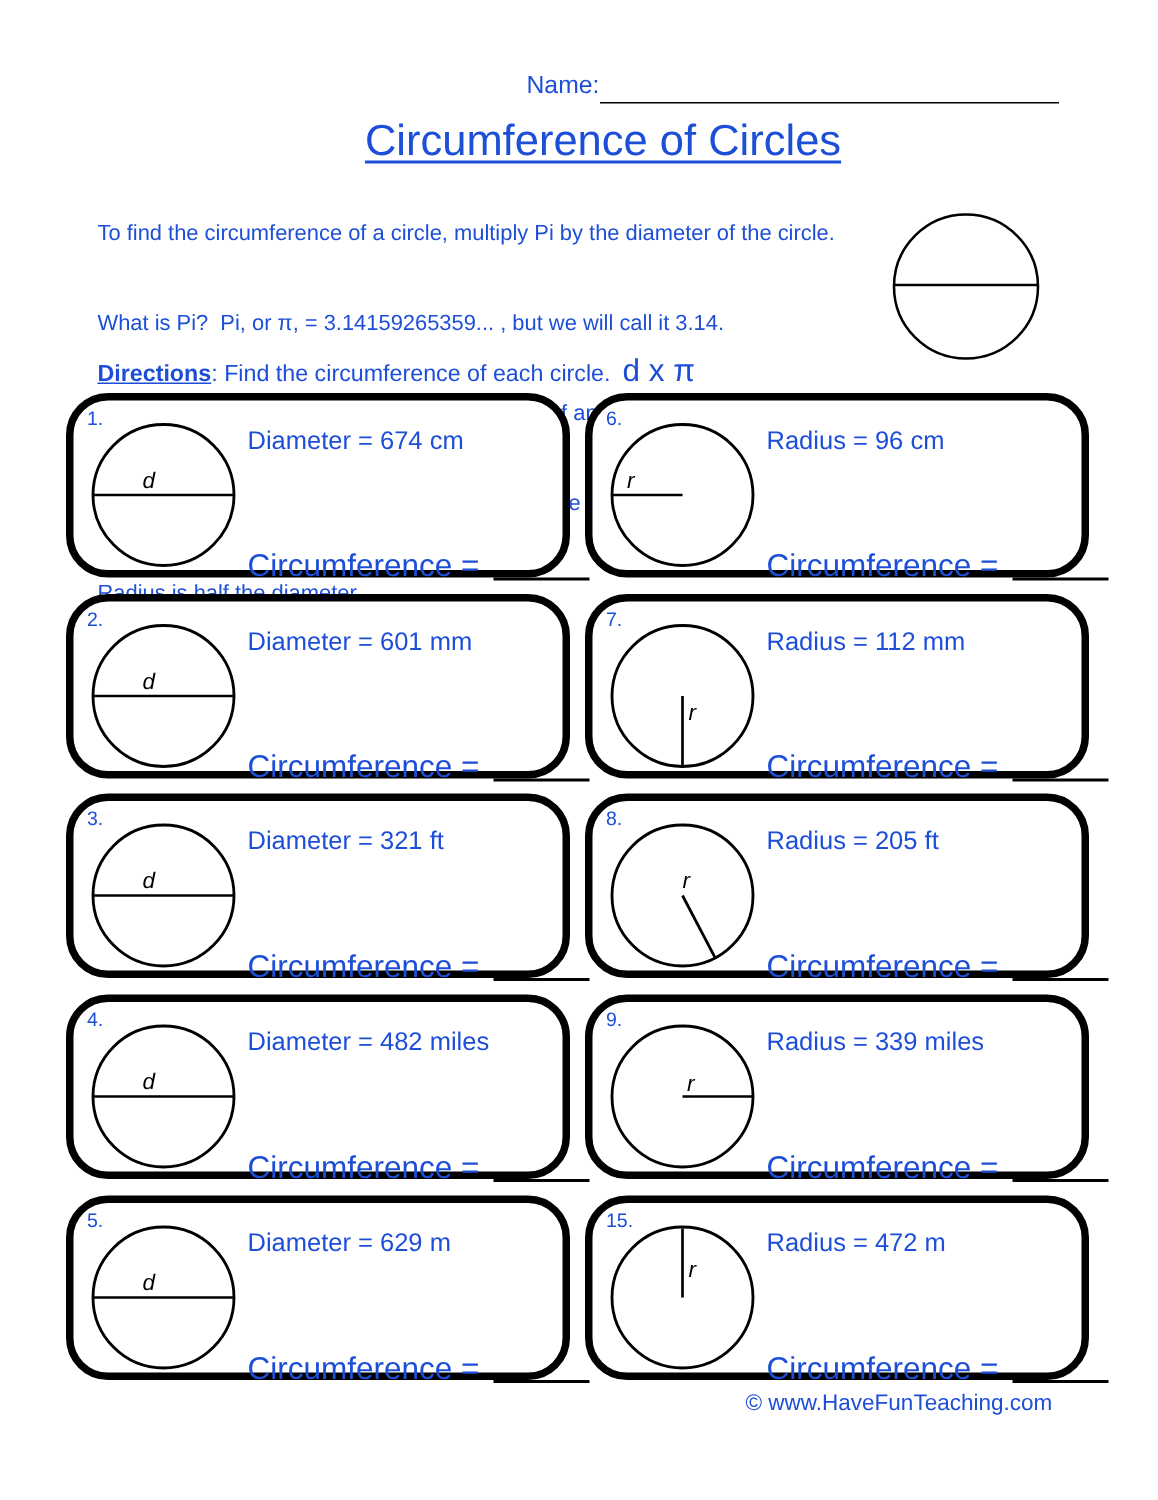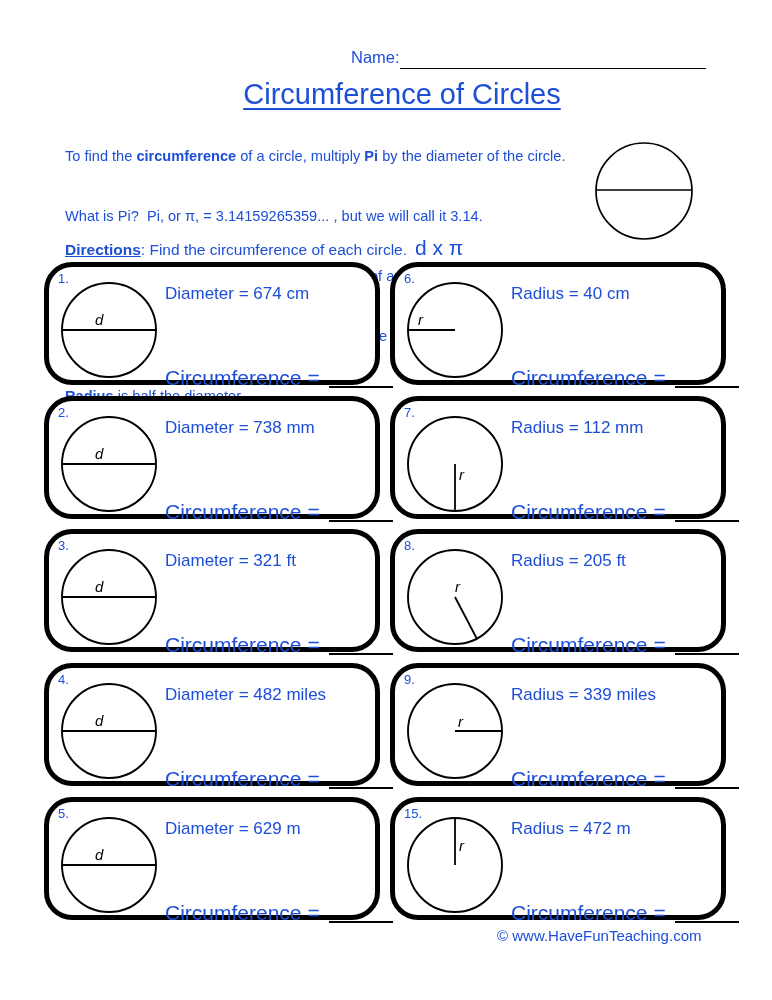--- a/index.html
+++ b/index.html
@@ -27,21 +27,21 @@
     text-decoration:underline;
     text-decoration-thickness:2px;
     text-underline-offset:4px;
   }
   
   .intro{
     position:absolute;left:65px;top:106px;width:640px;
     font-size:14.6px;line-height:20px;
     white-space:pre-wrap;
   }
-  .intro b{font-weight:700;}
+  .intro b{font-weight:400;}
   
   .demo-circle{position:absolute;left:594px;top:141px;}
   .demo-circle circle,.demo-circle line{stroke:#000;fill:none;stroke-width:1.7;}
   
   .directions{
     position:absolute;left:65px;top:236px;
     font-size:15.5px;white-space:pre-wrap;
   }
   .dir-label{font-weight:700;text-decoration:underline;}
   .formula{font-size:21px;margin-left:8px;}
@@ -106,21 +106,21 @@
     <div class="circ-row"><span>Circumference =</span><span class="blank"></span></div>
   </div>
 
   <div class="pbox" style="left:44px;top:396px;">
     <span class="pnum">2.</span>
     <svg class="pcircle" width="100" height="100" viewBox="0 0 100 100">
       <circle cx="50" cy="50" r="47"></circle>
       <line x1="3" y1="50" x2="97" y2="50"></line>
       <text x="36" y="45">d</text>
     </svg>
-    <span class="measure">Diameter = 738 mm</span>
+    <span class="measure">Diameter = 601 mm</span>
     <div class="circ-row"><span>Circumference =</span><span class="blank"></span></div>
   </div>
 
   <div class="pbox" style="left:44px;top:529px;">
     <span class="pnum">3.</span>
     <svg class="pcircle" width="100" height="100" viewBox="0 0 100 100">
       <circle cx="50" cy="50" r="47"></circle>
       <line x1="3" y1="50" x2="97" y2="50"></line>
       <text x="36" y="45">d</text>
     </svg>
@@ -150,21 +150,21 @@
     <div class="circ-row"><span>Circumference =</span><span class="blank"></span></div>
   </div>
 
   <div class="pbox" style="left:390px;top:262px;">
     <span class="pnum">6.</span>
     <svg class="pcircle" width="100" height="100" viewBox="0 0 100 100">
       <circle cx="50" cy="50" r="47"></circle>
       <line x1="3" y1="50" x2="50" y2="50"></line>
       <text x="13" y="45">r</text>
     </svg>
-    <span class="measure">Radius = 40 cm</span>
+    <span class="measure">Radius = 96 cm</span>
     <div class="circ-row"><span>Circumference =</span><span class="blank"></span></div>
   </div>
 
   <div class="pbox" style="left:390px;top:396px;">
     <span class="pnum">7.</span>
     <svg class="pcircle" width="100" height="100" viewBox="0 0 100 100">
       <circle cx="50" cy="50" r="47"></circle>
       <line x1="50" y1="50" x2="50" y2="96"></line>
       <text x="54" y="66">r</text>
     </svg>

